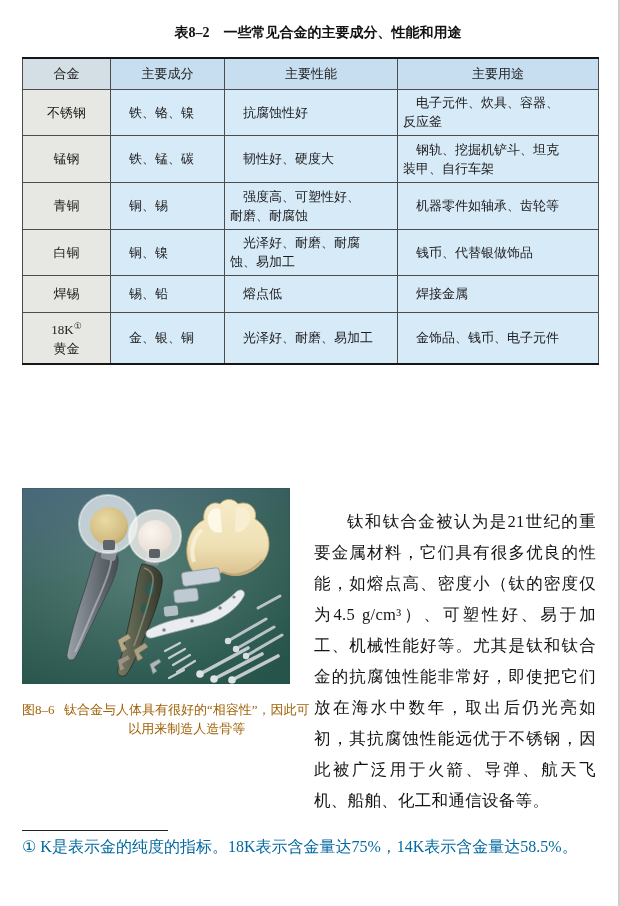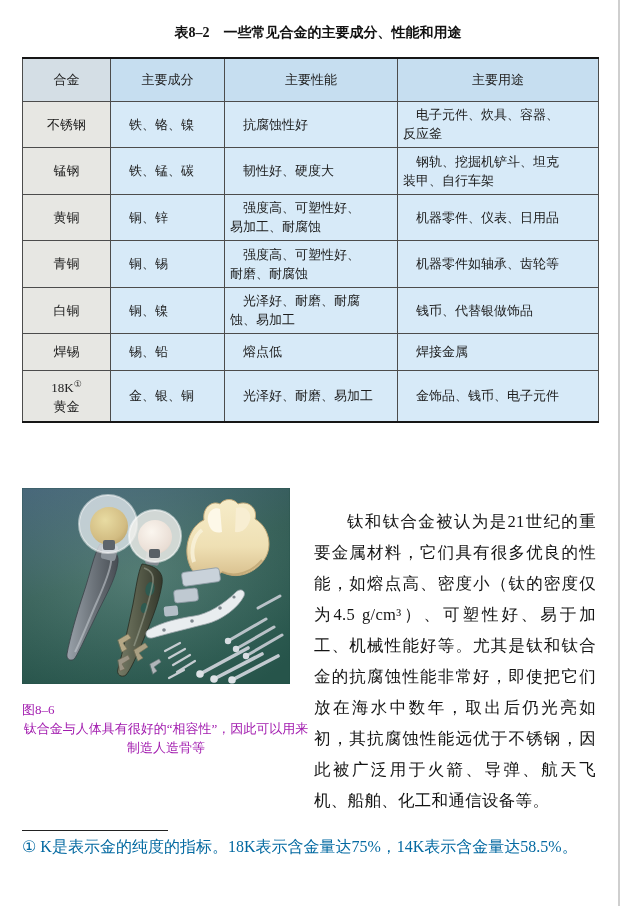--- a/index.html
+++ b/index.html
@@ -21,21 +21,21 @@
     position:absolute; left:22px; top:57px; width:576px;
     border-collapse:collapse; table-layout:fixed;
     border-top:2px solid #161616; border-bottom:2px solid #161616;
     border-left:1px solid #5a5a5a; border-right:1px solid #5a5a5a;
     font-size:13px;
   }
   .alloy-table th, .alloy-table td {
     border:1px solid #4c4c4c; vertical-align:middle; line-height:19px;
   }
   .alloy-table thead th {
-    height:43px; font-weight:normal; text-align:center;
+    height:31px; font-weight:normal; text-align:center;
     background:#c6def0; color:#222;
   }
   .alloy-table thead th.h-first { background:#d4dee5; }
   .alloy-table td.c1 {
     text-align:center; background:#e7e7e3; padding:2px;margin-left:36px;
   }
   .alloy-table td.cd {
     background:#d7eaf8; text-align:left; padding:3px 5px;
     text-indent:1em; white-space:pre-wrap;
   }
@@ -44,21 +44,21 @@
   .alloy-line2 { display:block; }
   tr.r1 td{height:46px;} tr.r2 td{height:47px;} tr.r3 td{height:46px;}
   tr.r4 td{height:47px;} tr.r5 td{height:46px;} tr.r6 td{height:37px;}
   tr.r7 td{height:46px;} tr.r8 td{height:52px;}
   
   .figure-photo {
     position:absolute; left:22px; top:488px; width:268px; height:196px;
   }
   .figure-caption {
     position:absolute; left:22px; top:700px; width:288px;
-    display:flex; font-size:13px; line-height:19px; color:#a21caf;flex-direction:column;
+    display:flex; font-size:13px; line-height:19px; color:#a16207;
   }
   .figure-caption .cap-label { flex:0 0 auto; margin-right:9px; white-space:nowrap; }
   .figure-caption .cap-text  { flex:1 1 auto;text-align:center; }
   
   .body-paragraph {
     position:absolute; left:314px; top:478px; width:282px;
     font-size:16.5px; line-height:31px; letter-spacing:0.3px;
     text-align:justify; text-indent:2em; color:#141414;margin-top:28px;
   }
   
@@ -109,27 +109,20 @@
       <td class="cd">抗腐蚀性好</td>
       <td class="cd">电子元件、炊具、容器、
 反应釜</td>
     </tr>
     <tr class="r2">
       <td class="c1">锰钢</td>
       <td class="cd">铁、锰、碳</td>
       <td class="cd">韧性好、硬度大</td>
       <td class="cd">钢轨、挖掘机铲斗、坦克
 装甲、自行车架</td>
-    </tr>
-    <tr class="r3">
-      <td class="c1">黄铜</td>
-      <td class="cd">铜、锌</td>
-      <td class="cd">强度高、可塑性好、
-易加工、耐腐蚀</td>
-      <td class="cd">机器零件、仪表、日用品</td>
     </tr>
     <tr class="r4">
       <td class="c1">青铜</td>
       <td class="cd">铜、锡</td>
       <td class="cd">强度高、可塑性好、
 耐磨、耐腐蚀</td>
       <td class="cd">机器零件如轴承、齿轮等</td>
     </tr>
     <tr class="r5">
       <td class="c1">白铜</td>

